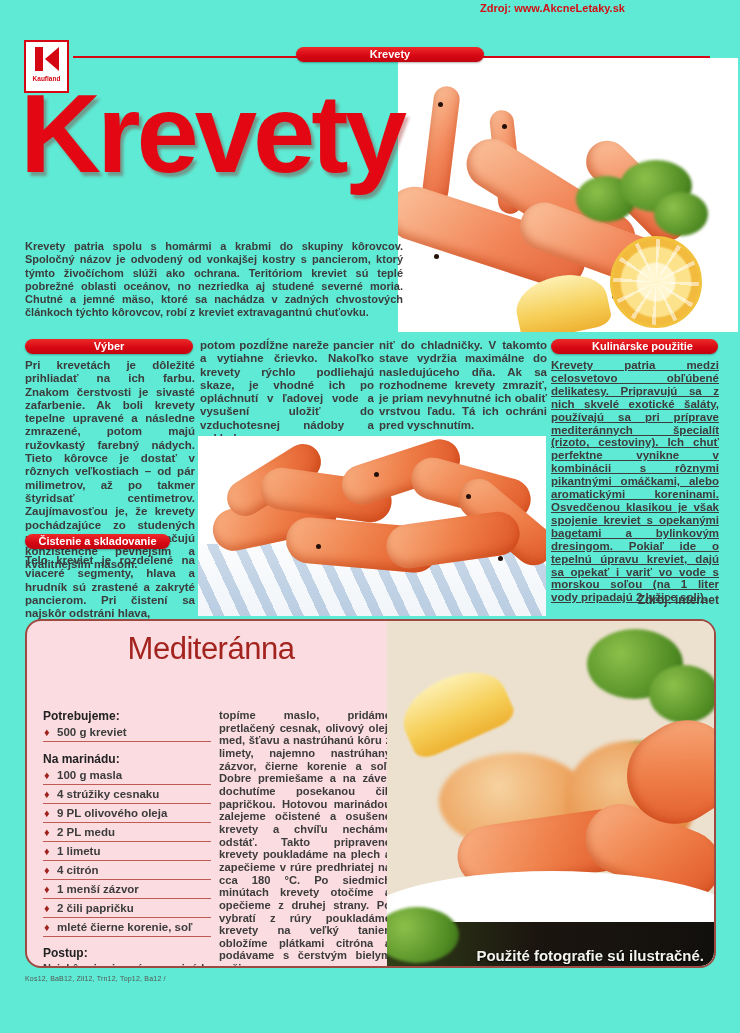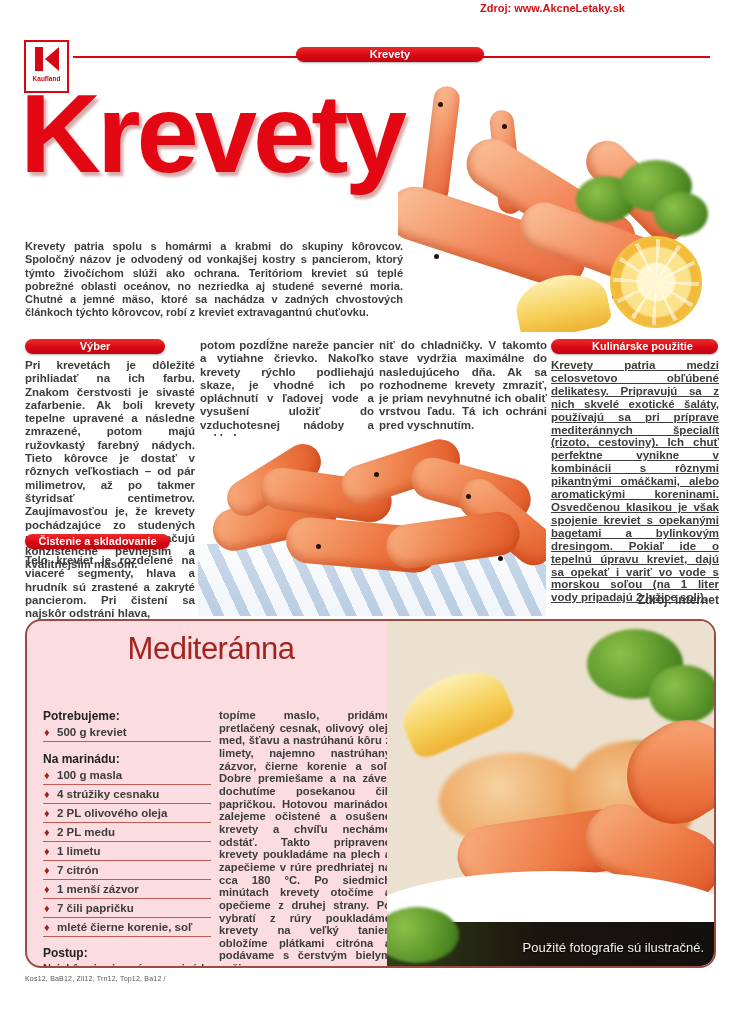--- a/index.html
+++ b/index.html
@@ -1,17 +1,17 @@
 <!DOCTYPE html>
 <html><head>
 <meta charset="utf-8">
 <style>
   * { margin:0; padding:0; box-sizing:border-box; }
   body { background:#888; font-family:"Liberation Sans", sans-serif; }
-  .page { position:relative; width:740px; height:1033px; background:#ffffff; overflow:hidden; margin:0 auto; }
+  .page { position:relative; width:740px; height:1033px; background:#5eead4; overflow:hidden; margin:0 auto; }
 
   
   .source-note { position:absolute; left:480px; top:2px; font-size:11px; font-weight:bold; color:#d40f14; }
   .logo { position:absolute; left:24px; top:40px; width:45px; height:53px; border:2px solid #d50712; background:#fff;
           display:flex; flex-direction:column; align-items:center; padding-top:2px; }
   .logo-word { font-size:6.5px; font-weight:bold; color:#d50712; margin-top:1px; }
   .header-rule { position:absolute; left:73px; top:56px; width:637px; height:2px; background:#d50712; }
   .pill { position:absolute; background:linear-gradient(#ee2a2a,#d50712 60%,#c00510); color:#fff; font-weight:bold;
           font-size:11px; text-align:center; border-radius:9px; height:15px; line-height:15px;
           box-shadow:0 1px 2px rgba(0,0,0,.3); }
@@ -20,21 +20,21 @@
   
   .page-title { position:absolute; left:20px; top:78px; font-size:112px; line-height:112px; font-weight:bold;
                 color:#e30613; letter-spacing:-4px; text-shadow:3px 4px 3px rgba(140,10,10,.35); z-index:2; }
   .page-subtitle { position:absolute; left:25px; top:198px; font-size:28px; font-weight:bold; color:#9e1d17;
                    letter-spacing:-0.5px; z-index:2; }
   .intro { position:absolute; left:25px; top:240px; width:378px; font-size:11px; line-height:13.3px;
            font-weight:bold; color:#3c3c3c; text-align:justify; z-index:2; }
 
   
   .body-text { position:absolute; font-size:11.5px; line-height:13.3px; font-weight:bold; color:#3c3c3c; text-align:justify; }
-  .pill-vyber { left:25px; top:339px; width:140px; }
+  .pill-vyber { left:25px; top:339px; width:168px; }
   .vyber-body { left:25px; top:359px; width:170px; }
   .pill-cist  { left:25px; top:534px; width:145px; }
   .cist-body1 { left:25px; top:554px; width:170px; }
   .cist-body2 { left:200px; top:339px; width:174px; }
   .cist-body3 { left:379px; top:339px; width:168px; }
   .pill-kulin { left:551px; top:339px; width:167px;padding-left:16px; }
   .kulin-body { left:551px; top:359px; width:168px; line-height:12.9px;text-decoration:underline; }
   .zdroj-internet { position:absolute; left:551px; top:593px; width:168px; text-align:right; font-size:12px;
                     font-weight:bold; color:#3c3c3c; }
 
@@ -70,21 +70,21 @@
   .spacer8 { height:8px; }
   .steps-label { font-size:12px; font-weight:bold; color:#222; margin-top:9px; margin-bottom:2px; }
   .steps-col1 { font-size:11px; line-height:13px; font-weight:bold; color:#3c3c3c; text-align:justify; width:168px; }
   .steps-col2 { position:absolute; left:192px; top:88px; width:172px; font-size:11.2px; line-height:12.65px;
                 font-weight:bold; color:#3c3c3c; text-align:justify; }
   .photo3 { position:absolute; left:360px; top:0; width:327px; height:345px; background:#ece1cf; }
   .plate { position:absolute; left:-40px; top:250px; width:410px; height:120px; border-radius:50%;
            background:radial-gradient(ellipse at 50% 35%, #ffffff 0 55%, #e8e2d6 80%, #d8d0bf); }
   .dark-strip { position:absolute; left:0; bottom:0; width:100%; height:44px;
                 background:linear-gradient(90deg,#314018,#1b150f 45%,#12100d); }
-  .photo-caption { position:absolute; right:10px; bottom:11px; font-size:13px; font-weight:normal; color:#f3f3ee;
+  .photo-caption { position:absolute; right:10px; bottom:2px; font-size:15px; font-weight:bold; color:#f3f3ee;
                    text-shadow:0 1px 2px #000; z-index:5; }
 
   .footer-codes { position:absolute; left:25px; top:975px; font-size:7px; color:#555; letter-spacing:0.2px; }
 </style>
 </head>
 <body>
 
 <div class="page">
 
   <div class="source-note">Zdroj: www.AkcneLetaky.sk</div>
@@ -160,26 +160,26 @@
     <div class="ing-col">
       <div class="ing-label">Potrebujeme:</div>
       <ul class="ing-list">
         <li><span class="diamond">♦</span><span>500 g kreviet</span></li>
       </ul>
       <div class="spacer8"></div>
       <div class="ing-label">Na marinádu:</div>
       <ul class="ing-list">
         <li><span class="diamond">♦</span><span>100 g masla</span></li>
         <li><span class="diamond">♦</span><span>4 strúžiky cesnaku</span></li>
-        <li><span class="diamond">♦</span><span>2 PL olivového oleja</span></li>
+        <li><span class="diamond">♦</span><span>9 PL olivového oleja</span></li>
         <li><span class="diamond">♦</span><span>2 PL medu</span></li>
         <li><span class="diamond">♦</span><span>1 limetu</span></li>
-        <li><span class="diamond">♦</span><span>7 citrón</span></li>
+        <li><span class="diamond">♦</span><span>4 citrón</span></li>
         <li><span class="diamond">♦</span><span>1 menší zázvor</span></li>
-        <li><span class="diamond">♦</span><span>7 čili papričku</span></li>
+        <li><span class="diamond">♦</span><span>2 čili papričku</span></li>
         <li><span class="diamond">♦</span><span>mleté čierne korenie, soľ</span></li>
       </ul>
       <div class="steps-label">Postup:</div>
       <div class="steps-col1">Najskôr si pripravíme marinádu tak, že vo väčšej nádobe roz-</div>
     </div>
 
     <div class="steps-col2">topíme maslo, pridáme pretlačený cesnak, olivový olej, med, šťavu a nastrúhanú kôru z limety, najemno nastrúhaný zázvor, čierne korenie a soľ. Dobre premiešame a na záver dochutíme posekanou čili papričkou. Hotovou marinádou zalejeme očistené a osušené krevety a chvíľu necháme odstáť. Takto pripravené krevety poukladáme na plech a zapečieme v rúre predhriatej na cca 180 °C. Po siedmich minútach krevety otočíme a opečieme z druhej strany. Po vybratí z rúry poukladáme krevety na veľký tanier, obložíme plátkami citróna a podávame s čerstvým bielym pečivom.</div>
 
     <div class="photo photo3">
       <div class="blob parsley" style="left:200px;top:8px;width:96px;height:70px;"></div>

